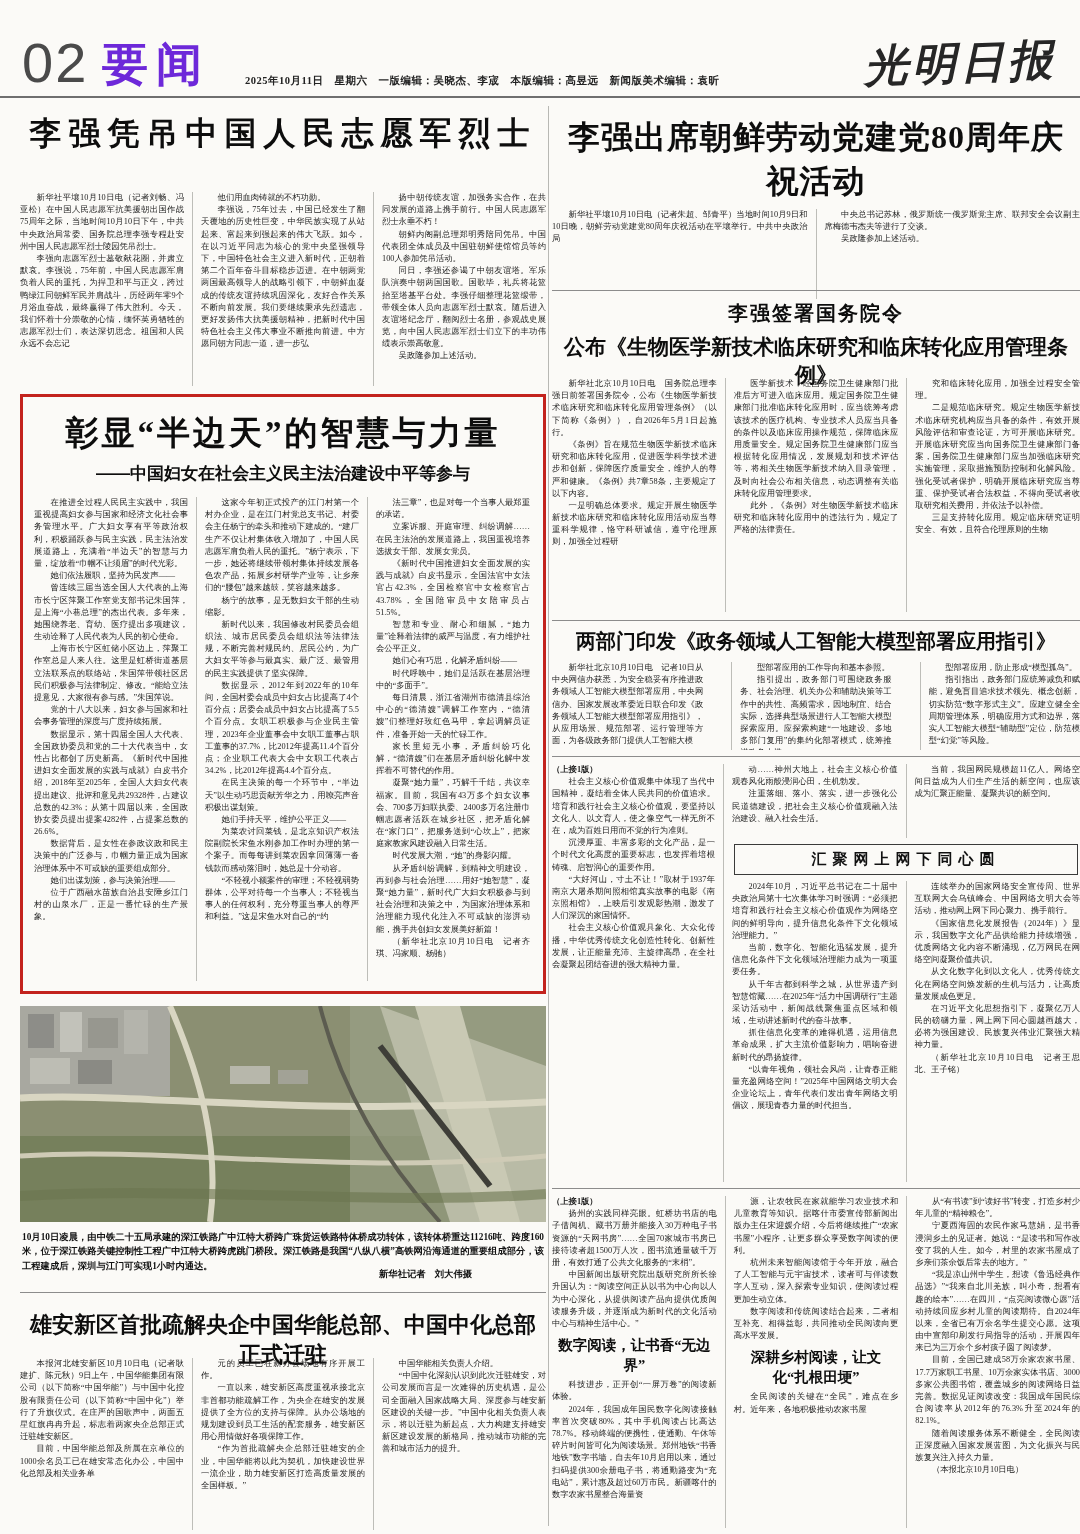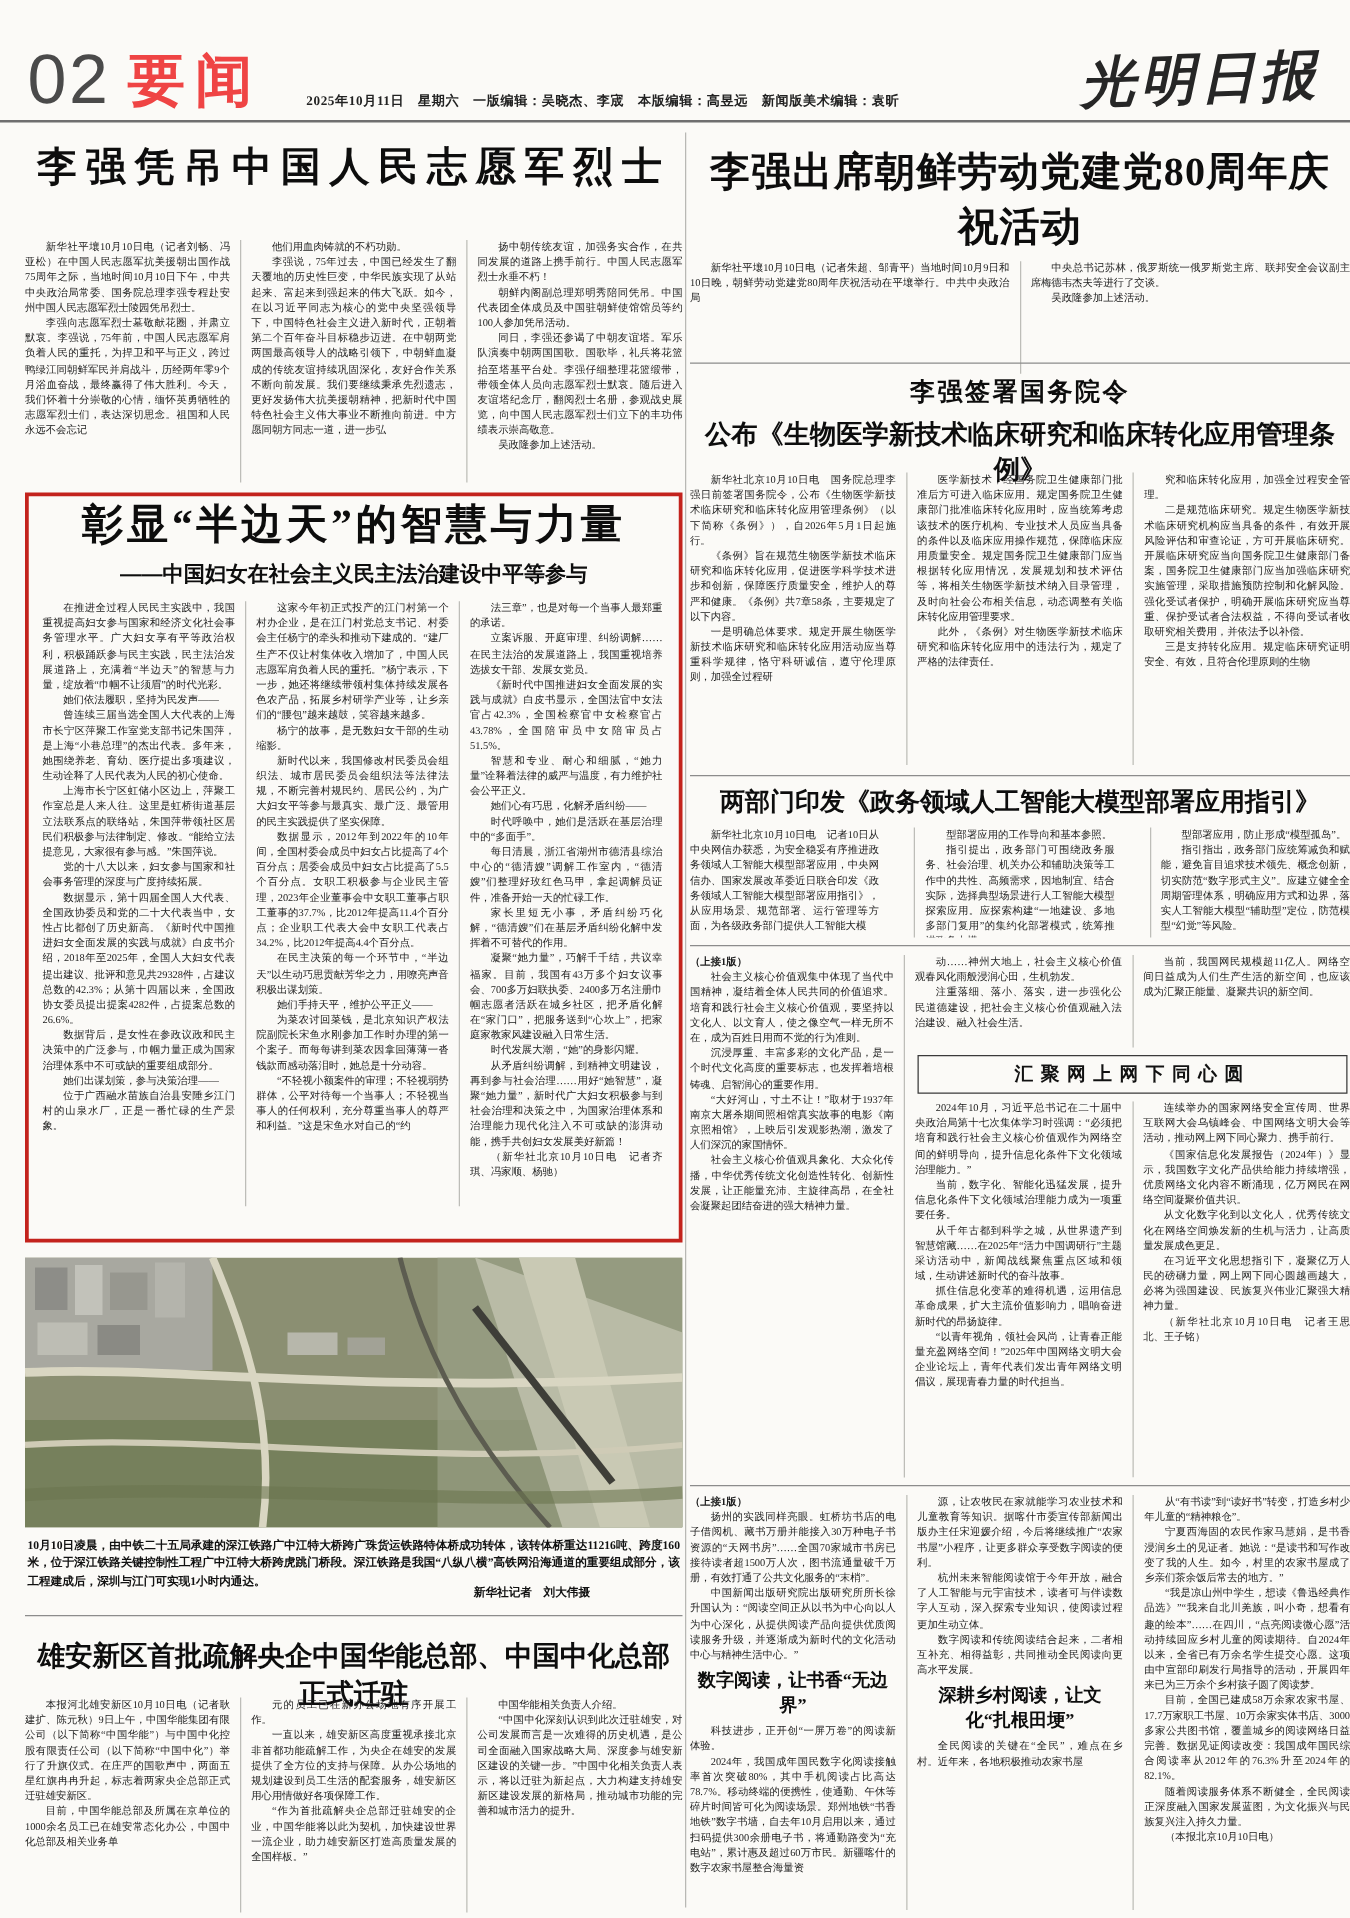--- a/index.html
+++ b/index.html
@@ -2,21 +2,21 @@
 <html><head>
 <meta charset="utf-8">
 <style>
   html,body{margin:0;padding:0;}
   body{width:1080px;height:1534px;position:relative;background:#fbfaf7;font-family:"Liberation Serif",serif;color:#1b1b1b;overflow:hidden;}
   .abs{position:absolute;}
   .hl{background:#8c8c8c;height:1px;}
   .vl{background:#b8b8b4;width:1px;}
   
   .pagenum{font-size:56px;color:#4a4a4a;font-family:"Liberation Sans",sans-serif;font-weight:400;letter-spacing:2px;}
-  .secname{font-size:46px;color:#ef4444;font-weight:700;letter-spacing:8px;}
+  .secname{font-size:46px;color:#6d28d9;font-weight:700;letter-spacing:8px;}
   .dateline{font-size:10.5px;font-weight:700;color:#222;letter-spacing:.5px;}
   .masthead{font-size:44px;font-weight:700;font-style:italic;color:#262626;transform:rotate(-2deg);letter-spacing:4px;font-family:"Liberation Serif",serif;}
   
   .h-serif{font-weight:700;text-align:center;color:#0d0d0d;}
   .kicker{font-weight:700;text-align:center;color:#0d0d0d;}
   
   .cols{position:absolute;display:flex;align-items:stretch;}
   .c{flex:1 1 0;overflow:hidden;font-size:8.3px;line-height:1.47;text-align:justify;color:#1c1c1c;}
   .c+.c{border-left:1px solid #bdbdb8;padding-left:8px;margin-left:8px;}
   .c p{margin:0;text-indent:2em;}
@@ -51,23 +51,23 @@
     </div>
   <div class="c">
       <p>扬中朝传统友谊，加强务实合作，在共同发展的道路上携手前行。中国人民志愿军烈士永垂不朽！</p>
       <p>朝鲜内阁副总理郑明秀陪同凭吊。中国代表团全体成员及中国驻朝鲜使馆馆员等约100人参加凭吊活动。</p>
       <p>同日，李强还参谒了中朝友谊塔。军乐队演奏中朝两国国歌。国歌毕，礼兵将花篮抬至塔基平台处。李强仔细整理花篮缎带，带领全体人员向志愿军烈士默哀。随后进入友谊塔纪念厅，翻阅烈士名册，参观战史展览，向中国人民志愿军烈士们立下的丰功伟绩表示崇高敬意。</p>
       <p>吴政隆参加上述活动。</p>
     </div>
 </div>
 
 <div class="redbox" style="left:20px;top:394px;width:520px;height:594px;">
-  <div class="h-serif" style="font-size:33px;letter-spacing:3px;">彰显“半边天”的智慧与力量</div>
+  <div class="h-serif" style="margin-top:14px;font-size:33px;letter-spacing:3px;">彰显“半边天”的智慧与力量</div>
   <div class="h-serif" style="margin-top:6px;font-size:17px;font-family:'Liberation Sans',sans-serif;">——中国妇女在社会主义民主法治建设中平等参与</div>
-  <div class="cols" style="left:11px;top:84px;width:496px;height:484px;">
+  <div class="cols" style="left:11px;top:100px;width:496px;height:484px;">
     <div class="c">
         <p>在推进全过程人民民主实践中，我国重视提高妇女参与国家和经济文化社会事务管理水平。广大妇女享有平等政治权利，积极踊跃参与民主实践，民主法治发展道路上，充满着“半边天”的智慧与力量，绽放着“巾帼不让须眉”的时代光彩。</p>
         <p>她们依法履职，坚持为民发声——</p>
         <p>曾连续三届当选全国人大代表的上海市长宁区萍聚工作室党支部书记朱国萍，是上海“小巷总理”的杰出代表。多年来，她围绕养老、育幼、医疗提出多项建议，生动诠释了人民代表为人民的初心使命。</p>
         <p>上海市长宁区虹储小区边上，萍聚工作室总是人来人往。这里是虹桥街道基层立法联系点的联络站，朱国萍带领社区居民们积极参与法律制定、修改。“能给立法提意见，大家很有参与感。”朱国萍说。</p>
         <p>党的十八大以来，妇女参与国家和社会事务管理的深度与广度持续拓展。</p>
         <p>数据显示，第十四届全国人大代表、全国政协委员和党的二十大代表当中，女性占比都创了历史新高。《新时代中国推进妇女全面发展的实践与成就》白皮书介绍，2018年至2025年，全国人大妇女代表提出建议、批评和意见共29328件，占建议总数的42.3%；从第十四届以来，全国政协女委员提出提案4282件，占提案总数的26.6%。</p>
         <p>数据背后，是女性在参政议政和民主决策中的广泛参与，巾帼力量正成为国家治理体系中不可或缺的重要组成部分。</p>
         <p>她们出谋划策，参与决策治理——</p>
         <p>位于广西融水苗族自治县安陲乡江门村的山泉水厂，正是一番忙碌的生产景象。</p>

